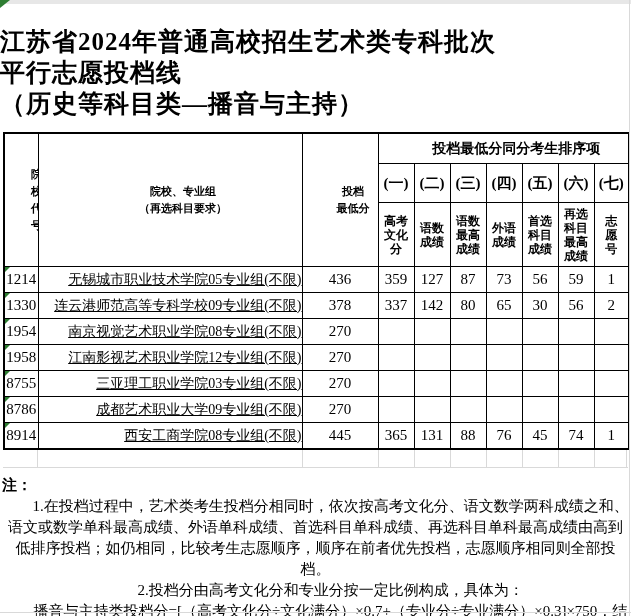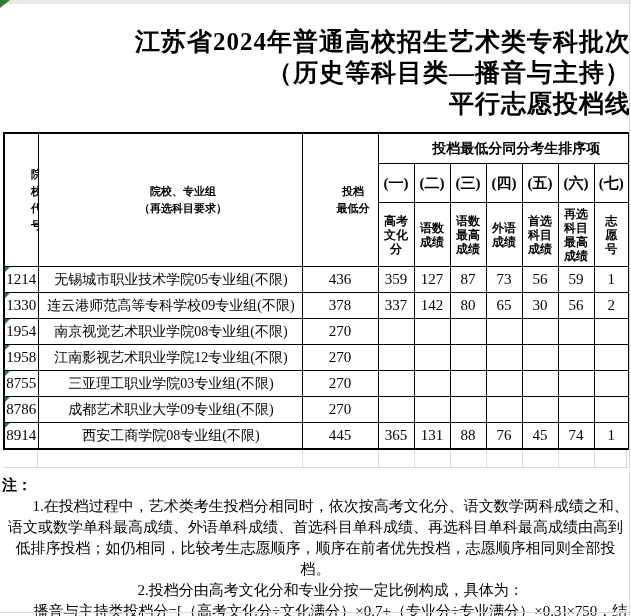--- a/index.html
+++ b/index.html
@@ -13,21 +13,21 @@
   }
   
   .top-strip{position:absolute;top:0;left:0;width:631px;height:4px;background:#e7e7e7;}
   .right-gridline{position:absolute;top:0;right:1px;width:1px;height:616px;background:#d9d9d9;}
   .bottom-gridline{position:absolute;left:0;bottom:3px;width:631px;height:1px;background:#d9d9d9;}
   .corner-flag{
     position:absolute;top:0;left:0;width:0;height:0;
     border-top:8px solid #2e7d32;border-right:10px solid transparent;
   }
   
-  .title-block{padding:26px 0 13px 0;text-align:right;}
+  .title-block{padding:26px 0 13px 0;text-align:left;}
   .title-line{
     font-size:25px;font-weight:bold;line-height:31px;
     letter-spacing:1px;
   }
   
   table.score{
     border-collapse:collapse;table-layout:fixed;
     margin-left:3px;width:625px;
     border:2px solid #000;
   }
@@ -35,21 +35,21 @@
     border:1px solid #000;padding:0;overflow:hidden;
     text-align:center;vertical-align:middle;
   }
   thead tr.hrow-a th{height:29px;padding-left:26px;}
   thead tr.hrow-b th{height:38px;font-size:15px;font-weight:bold;}
   thead tr.hrow-c th{height:63px;font-size:12px;font-weight:bold;line-height:14px;margin-left:36px;}
   th.big{font-size:11px;font-weight:bold;line-height:17px;}
   th.sort-title{font-size:14px;font-weight:bold;}
   .ml{white-space:pre-line;}
   tbody td{height:25px;font-size:15px;}
-  tbody td.name{text-align:center;padding-left:2px;font-size:14px;white-space:nowrap;}
+  tbody td.name{text-align:right;padding-left:2px;font-size:14px;white-space:nowrap;text-decoration:underline;}
   tbody td.code{position:relative;margin-left:24px;}
   .cell-flag{
     position:absolute;top:0;left:0;width:0;height:0;
     border-top:5px solid #2e7d32;border-right:5px solid transparent;
   }
   
   .grid-row{display:flex;margin-left:3px;width:625px;height:17px;border-bottom:1px solid #d9d9d9;}
   .grid-row .gcell{border-right:1px solid #d9d9d9;height:100%;box-sizing:border-box;}
   
   .notes{padding:7px 2px 0 2px;font-size:15px;line-height:21px;}
@@ -61,22 +61,22 @@
 
 <div class="screen">
 
   <div class="top-strip"></div>
   <div class="right-gridline"></div>
   <div class="bottom-gridline"></div>
   <div class="corner-flag"></div>
 
   <div class="title-block">
     <div class="title-line">江苏省2024年普通高校招生艺术类专科批次</div>
+    <div class="title-line">平行志愿投档线</div>
     <div class="title-line">（历史等科目类—播音与主持）</div>
-    <div class="title-line">平行志愿投档线</div>
   </div>
 
   <table class="score">
     <colgroup>
       <col style="width:34px">
         <col style="width:264px">
         <col style="width:76px">
       <col style="width:36px">
         <col style="width:36px">
         <col style="width:36px">

